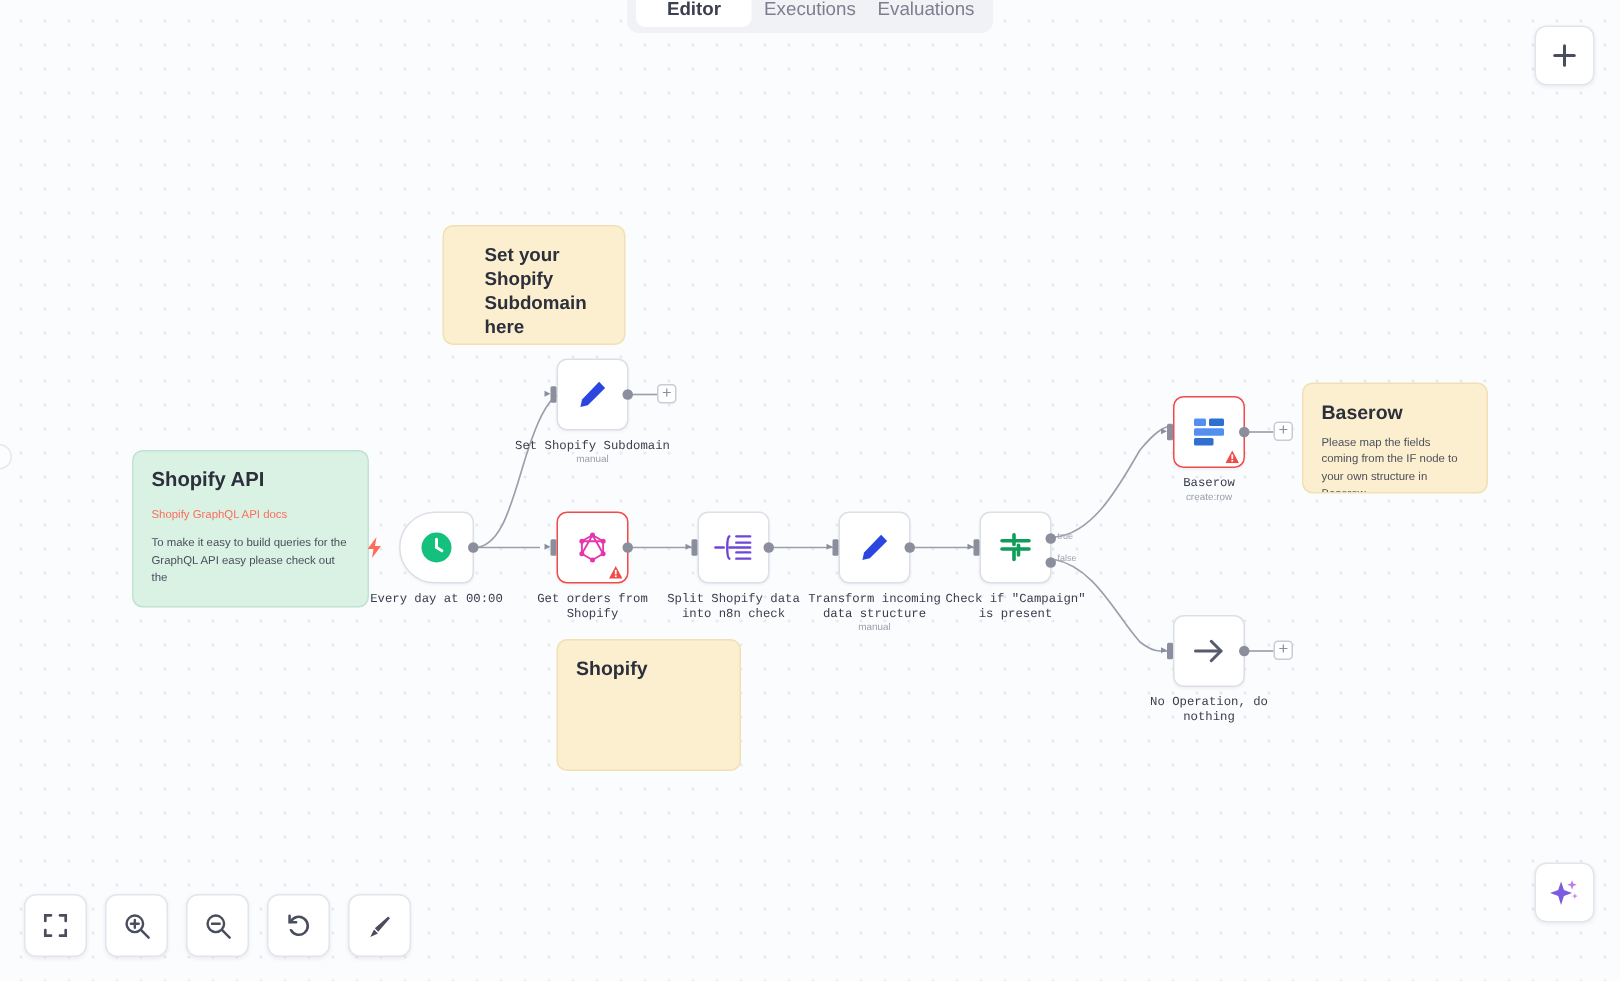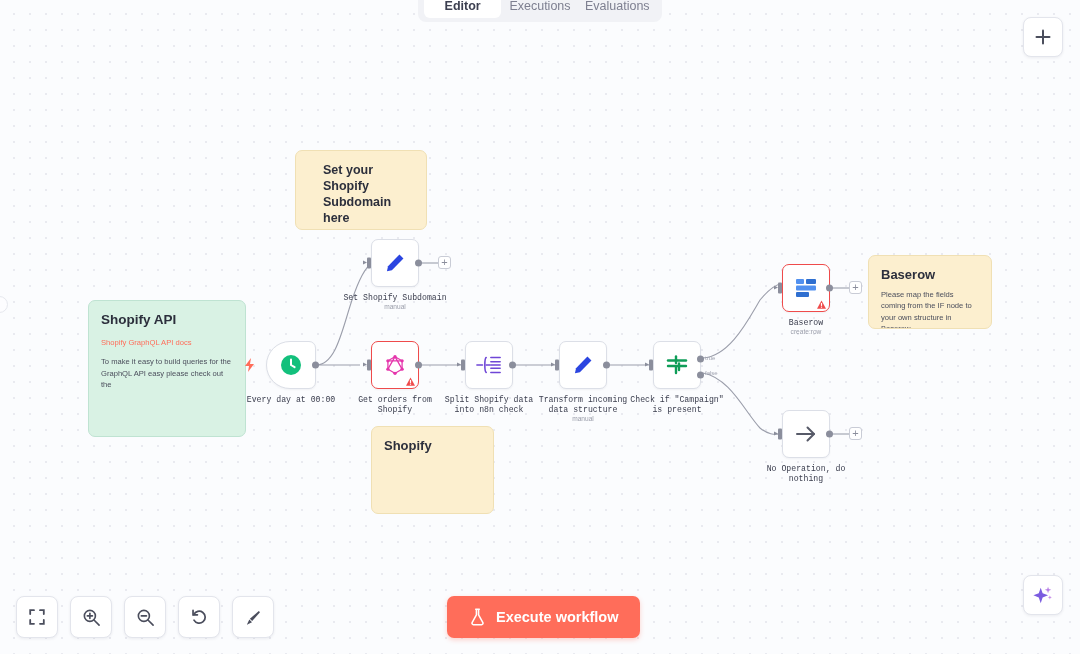--- a/index.html
+++ b/index.html
@@ -54,22 +54,22 @@
     font-size: 7.6px; line-height: 11.3px; color: #4b4e5c;
     margin-bottom: 8px;
   }
   .sticky p:last-child { margin-bottom: 0; }
   .sticky a { color: #ff6d5a; text-decoration: none; }
   .note-plain-title {
     font-size: 12.5px; font-weight: 600; color: #2c2f3c;
     line-height: 16px;
   }
 
-  #note-subdomain { left: 295px; top: 150px; width: 132px; height: 80px; padding-left: 27px; }
-  #note-shopify-api { left: 88px; top: 300px; width: 158px; height: 137px; }
+  #note-subdomain { left: 295px; top: 150px; width: 122px; height: 80px; padding-left: 27px; }
+  #note-shopify-api { left: 88px; top: 300px; width: 158px; height: 105px; }
   #note-shopify { left: 371px; top: 426px; width: 123px; height: 88px; }
   #note-baserow { left: 868px; top: 255px; width: 124px; height: 74px; }
 
   
   .node { position: absolute; }
   .node-box {
     width: 48px; height: 48px;
     background: #ffffff;
     border: 1.4px solid #dcdfe7;
     border-radius: 7px;
@@ -399,20 +399,14 @@
       </svg>
     </div>
     <div class="ctrl-btn">
       <svg width="19" height="19" viewBox="0 0 20 20">
         <path d="M15.6 3.2 L6.2 11.4 L8.6 13.8 L16.8 4.4 Z" fill="#4a4d5c"></path>
         <path d="M5.6 12.2 L3 17.6 L8.4 15 Z" fill="#4a4d5c"></path>
       </svg>
     </div>
   </div>
 
-  <button id="btn-execute">
-    <svg width="17" height="18" viewBox="0 0 18 20">
-      <path d="M7 1.5 H11 M7.8 1.5 V7.6 L3 16.2 A1.6 1.6 0 0 0 4.4 18.5 H13.6 A1.6 1.6 0 0 0 15 16.2 L10.2 7.6 V1.5" stroke="#ffffff" stroke-width="1.7" fill="none" stroke-linecap="round" stroke-linejoin="round"></path>
-    </svg>
-    <span>Execute workflow</span>
-  </button>
 
 </div>
 
 </body></html>

